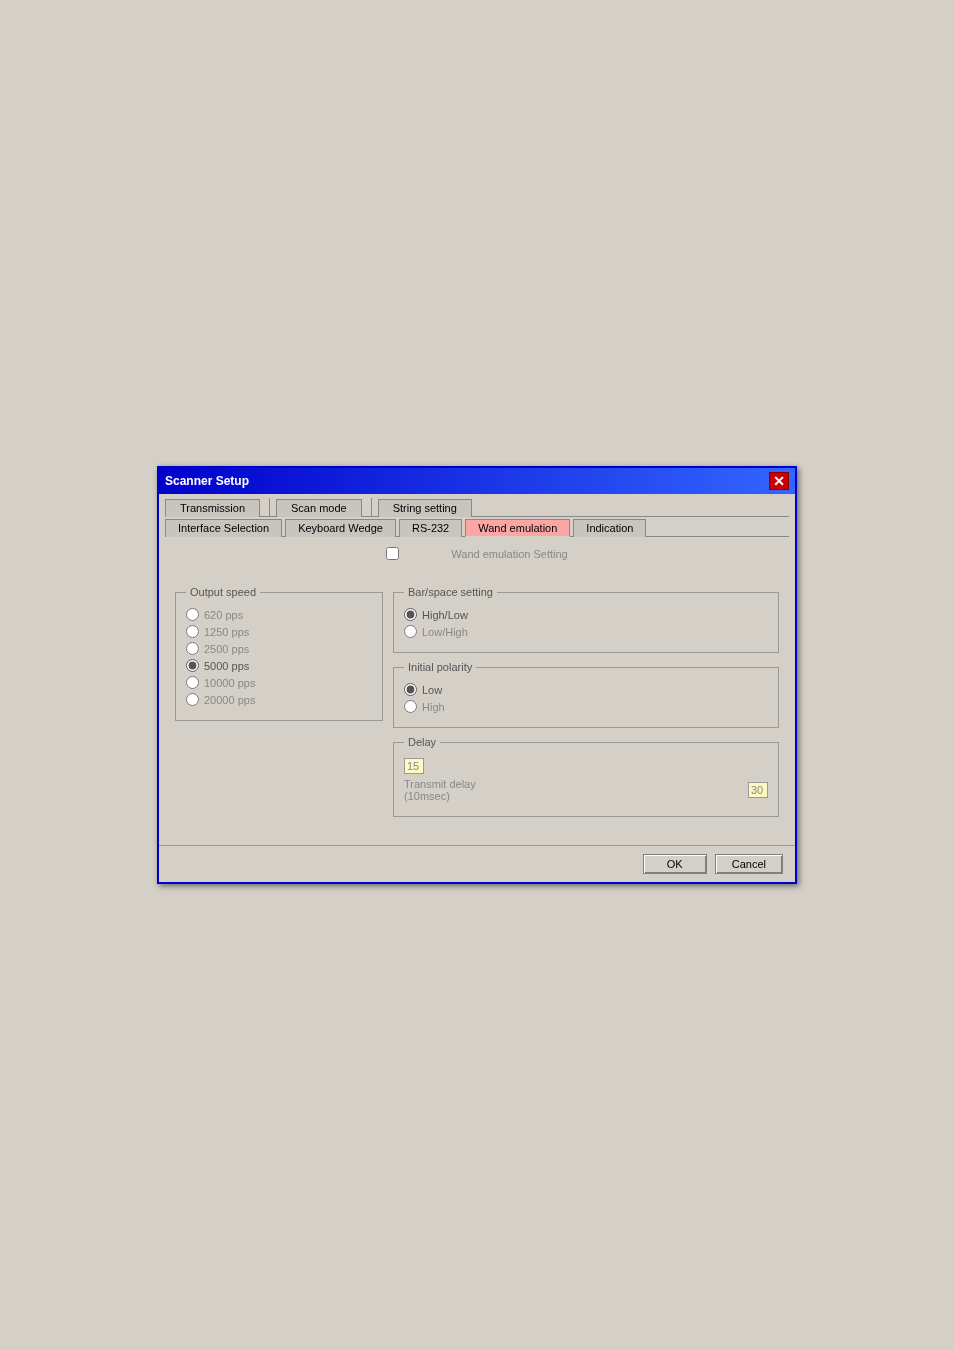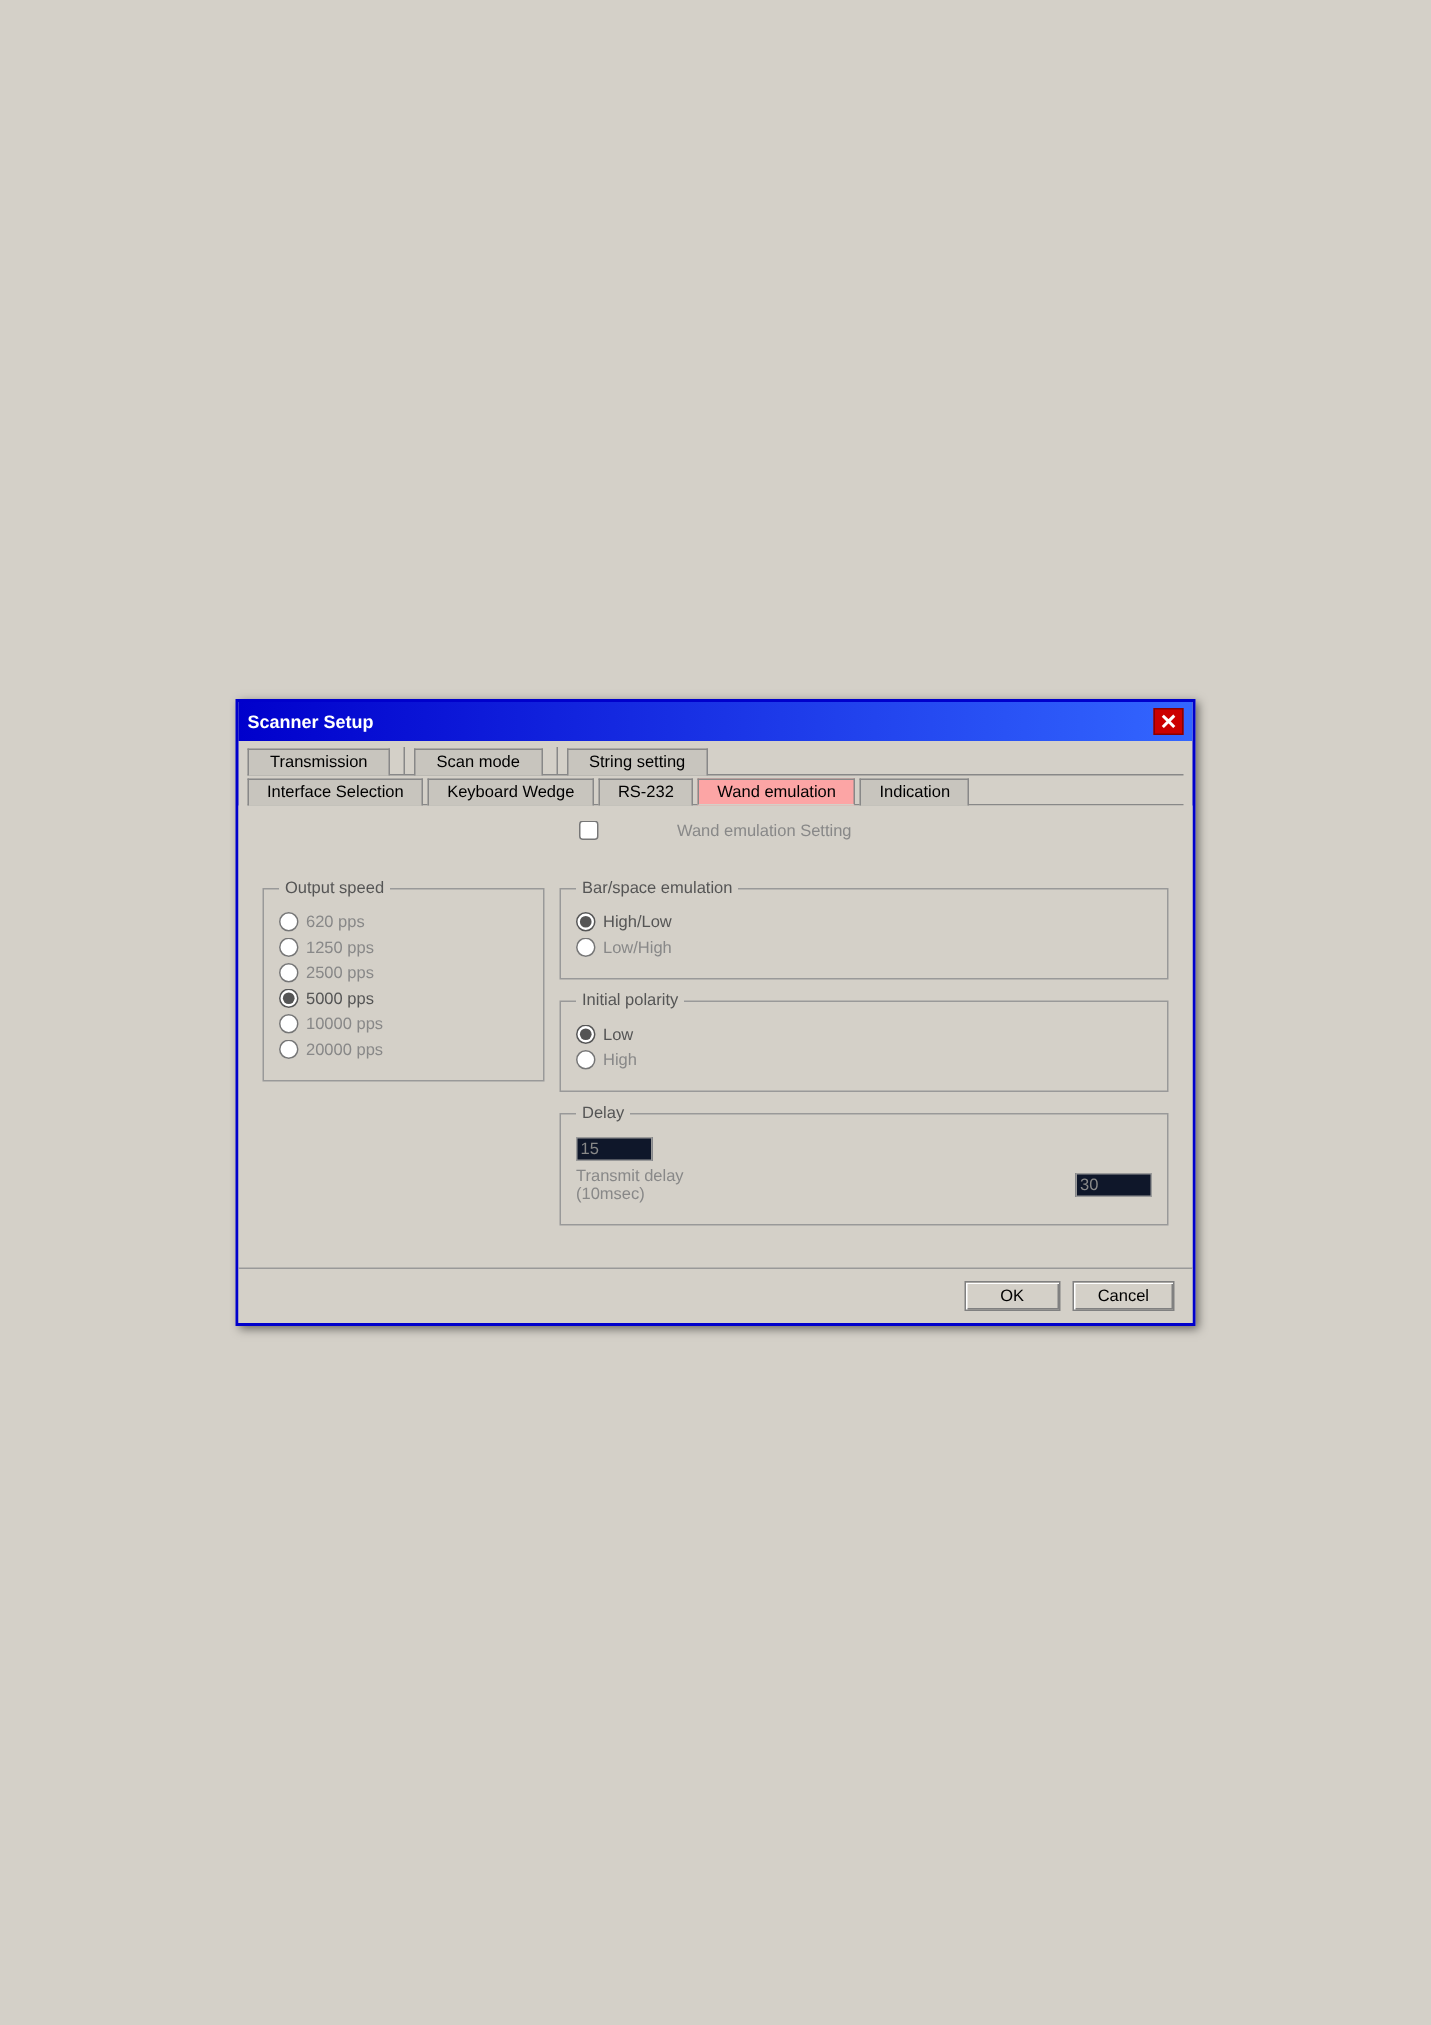--- a/index.html
+++ b/index.html
@@ -77,21 +77,21 @@
       background: #d4d0c8;
     }
 
     .fieldset legend {
       font-size: 11px;
       padding: 0 4px;
       color: #555;
     }
 
     .output-speed-fs {
-      width: 188px;
+      width: 208px;
     }
 
     .right-panels {
       display: flex;
       flex-direction: column;
       gap: 8px;
       flex: 1;
     }
 
     .radio-row {
@@ -122,23 +122,23 @@
       gap: 8px;
     }
 
     .delay-label {
       font-size: 11px;
       color: #888;
       flex: 1;
     }
 
     .delay-input {
-      width: 51px;
+      width: 20px;
       border: 1px solid #999;
-      background: #0f172a;
+      background: #fef9c3;
       font-size: 11px;
       padding: 1px 2px;
       color: #888;
     }
 
     .bottom-area {
       border-top: 1px solid #999;
       padding: 8px 12px;
       display: flex;
       justify-content: flex-end;
@@ -273,21 +273,21 @@
         </div>
         <div class="radio-row">
           <input type="radio" name="output_speed" style="">
           <span>20000 pps</span>
         </div>
       </fieldset>
 
       <div class="right-panels">
 
         <fieldset class="fieldset">
-          <legend>Bar/space emulation</legend>
+          <legend>Bar/space setting</legend>
           <div class="radio-row selected-row">
             <input type="radio" name="bar_polarity" checked="" style="">
             <span>High/Low</span>
           </div>
           <div class="radio-row">
             <input type="radio" name="bar_polarity" style="">
             <span>Low/High</span>
           </div>
         </fieldset>
 

